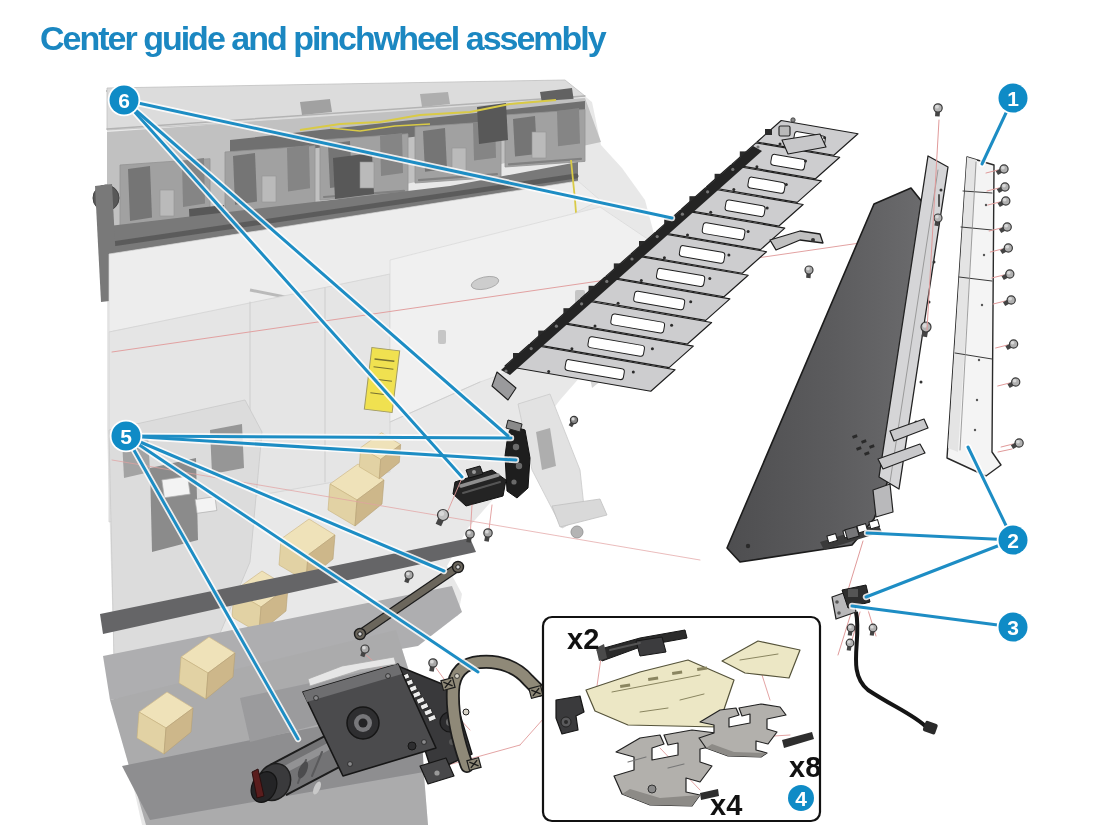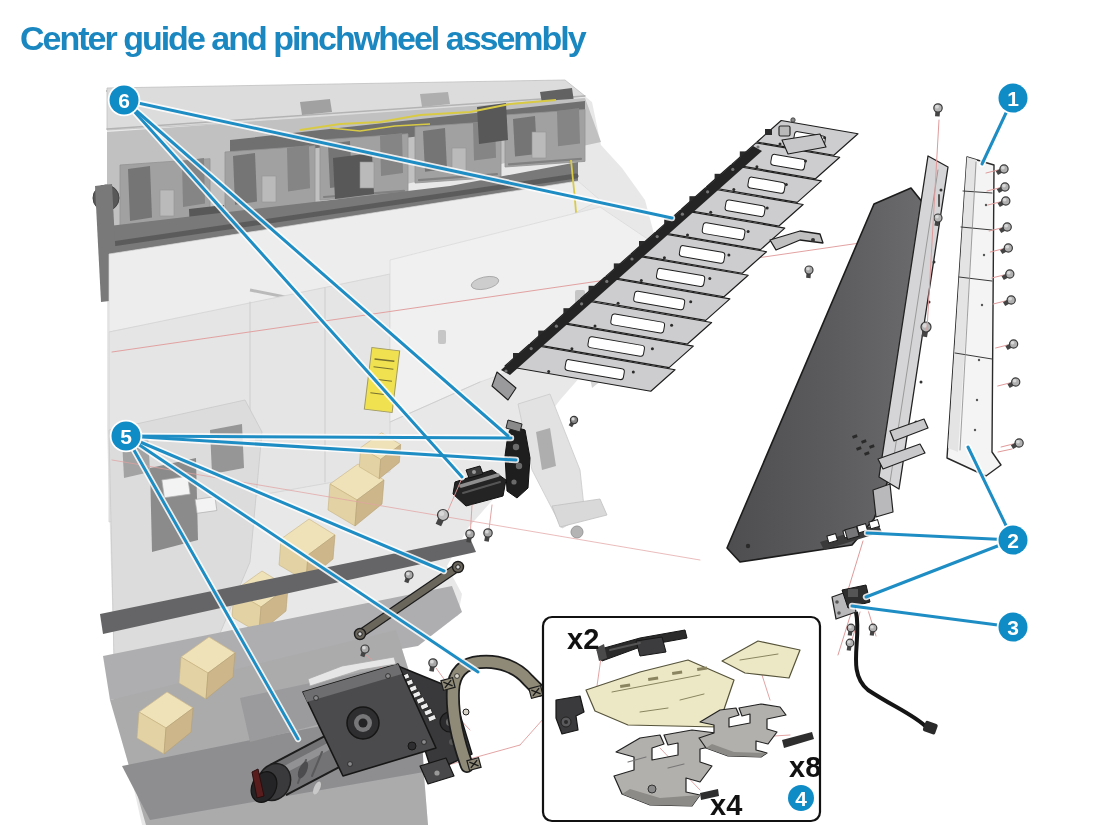--- a/index.html
+++ b/index.html
@@ -1,16 +1,16 @@
 <!DOCTYPE html>
 <html><head><meta charset="utf-8">
 <style>
 html,body{margin:0;padding:0;background:#ffffff;}
 #page{position:relative;width:1100px;height:825px;background:#ffffff;overflow:hidden;}
-h1{position:absolute;left:20px;top:19px;margin:0;font-family:"Liberation Sans",sans-serif;
+h1{position:absolute;left:40px;top:19px;margin:0;font-family:"Liberation Sans",sans-serif;
    font-size:34px;font-weight:bold;color:#1b87c1;letter-spacing:-2.0px;}
 </style></head>
 <body>
 <div id="page">
 <h1>Center guide and pinchwheel assembly</h1>
 <svg width="1100" height="825" viewBox="0 0 1100 825" style="position:absolute;left:0;top:0">
 <g opacity="0.92">
 <polygon points="107.0,88.0 565.0,80.0 592.0,102.0 601.0,145.0 622.0,168.0 645.0,200.0 657.0,245.0 657.0,318.0 638.0,338.0 612.0,352.0 588.0,368.0 560.0,400.0 536.0,432.0 510.0,480.0 468.0,528.0 447.0,566.0 462.0,594.0 458.0,616.0 396.0,630.0 418.0,700.0 428.0,825.0 142.0,825.0 115.0,705.0 107.0,430.0" fill="#e7e7e7"></polygon>
 <line x1="107.0" y1="91.0" x2="565.0" y2="83.0" stroke="#a2a2a2" stroke-width="2" stroke-linecap="round"></line>
 <polygon points="107.0,88.0 565.0,80.0 585.0,96.0 430.0,112.0 107.0,130.0" fill="#dadada" stroke="#bdbdbd" stroke-width="0.8" stroke-linejoin="round"></polygon>

